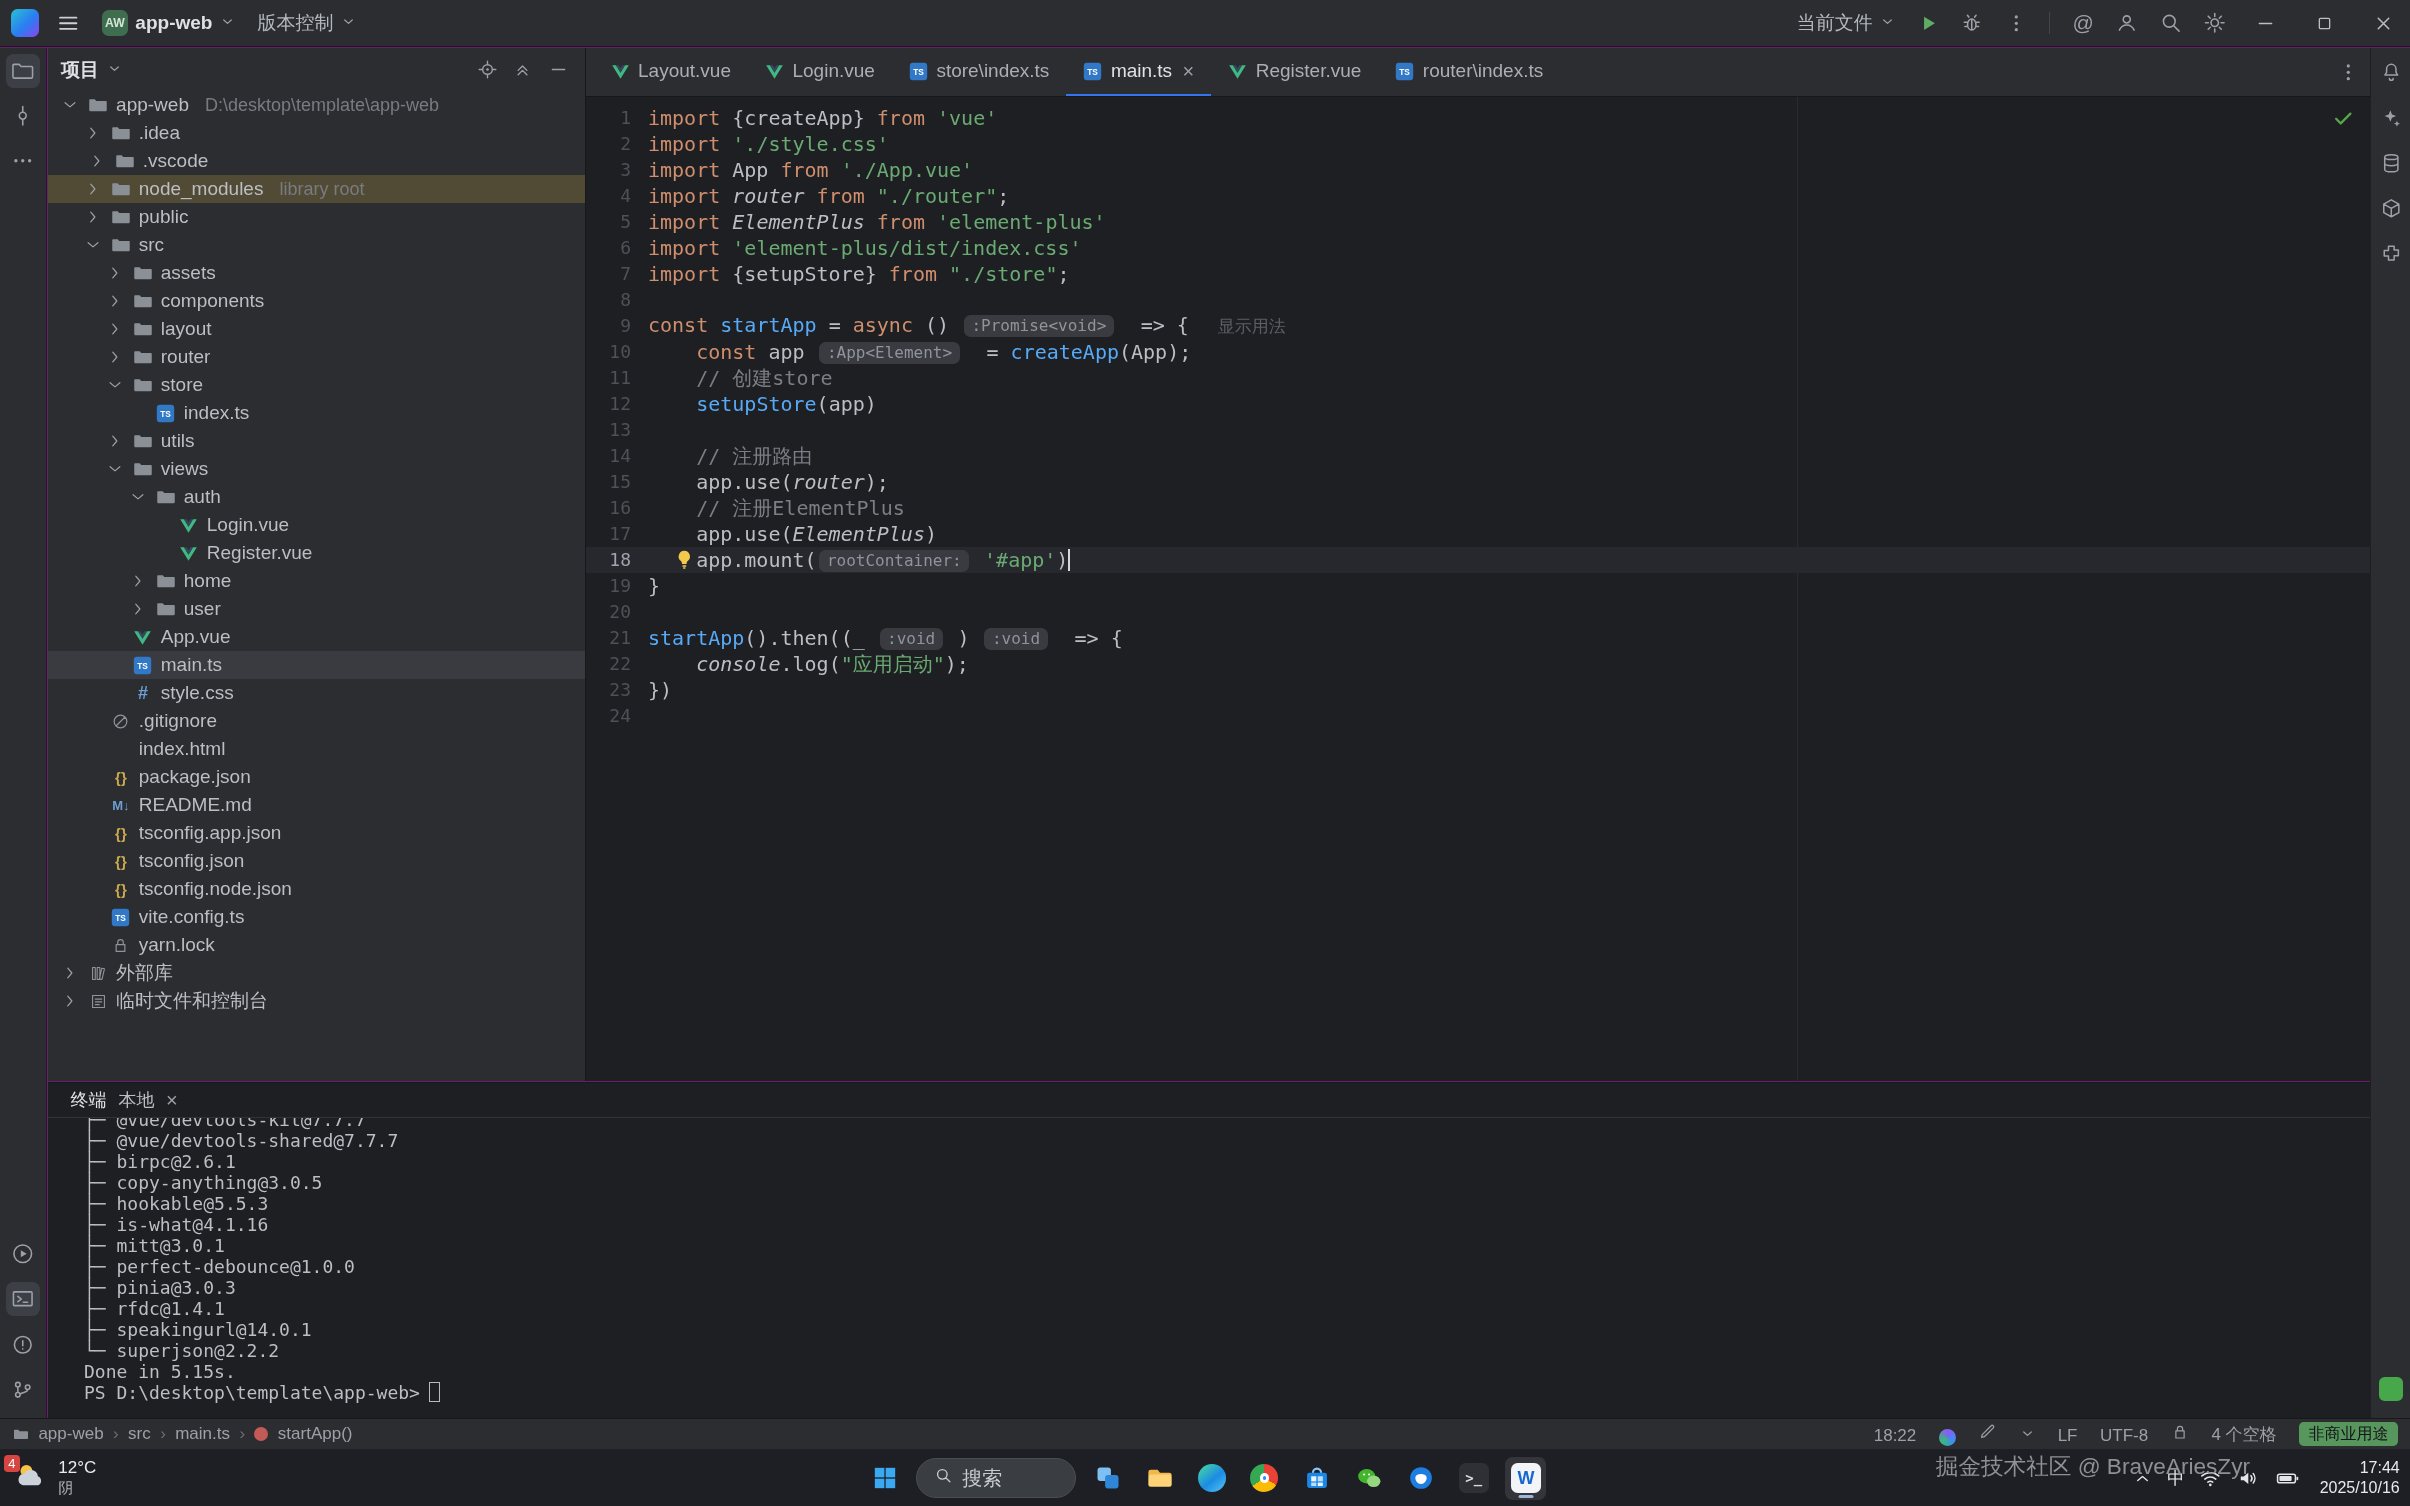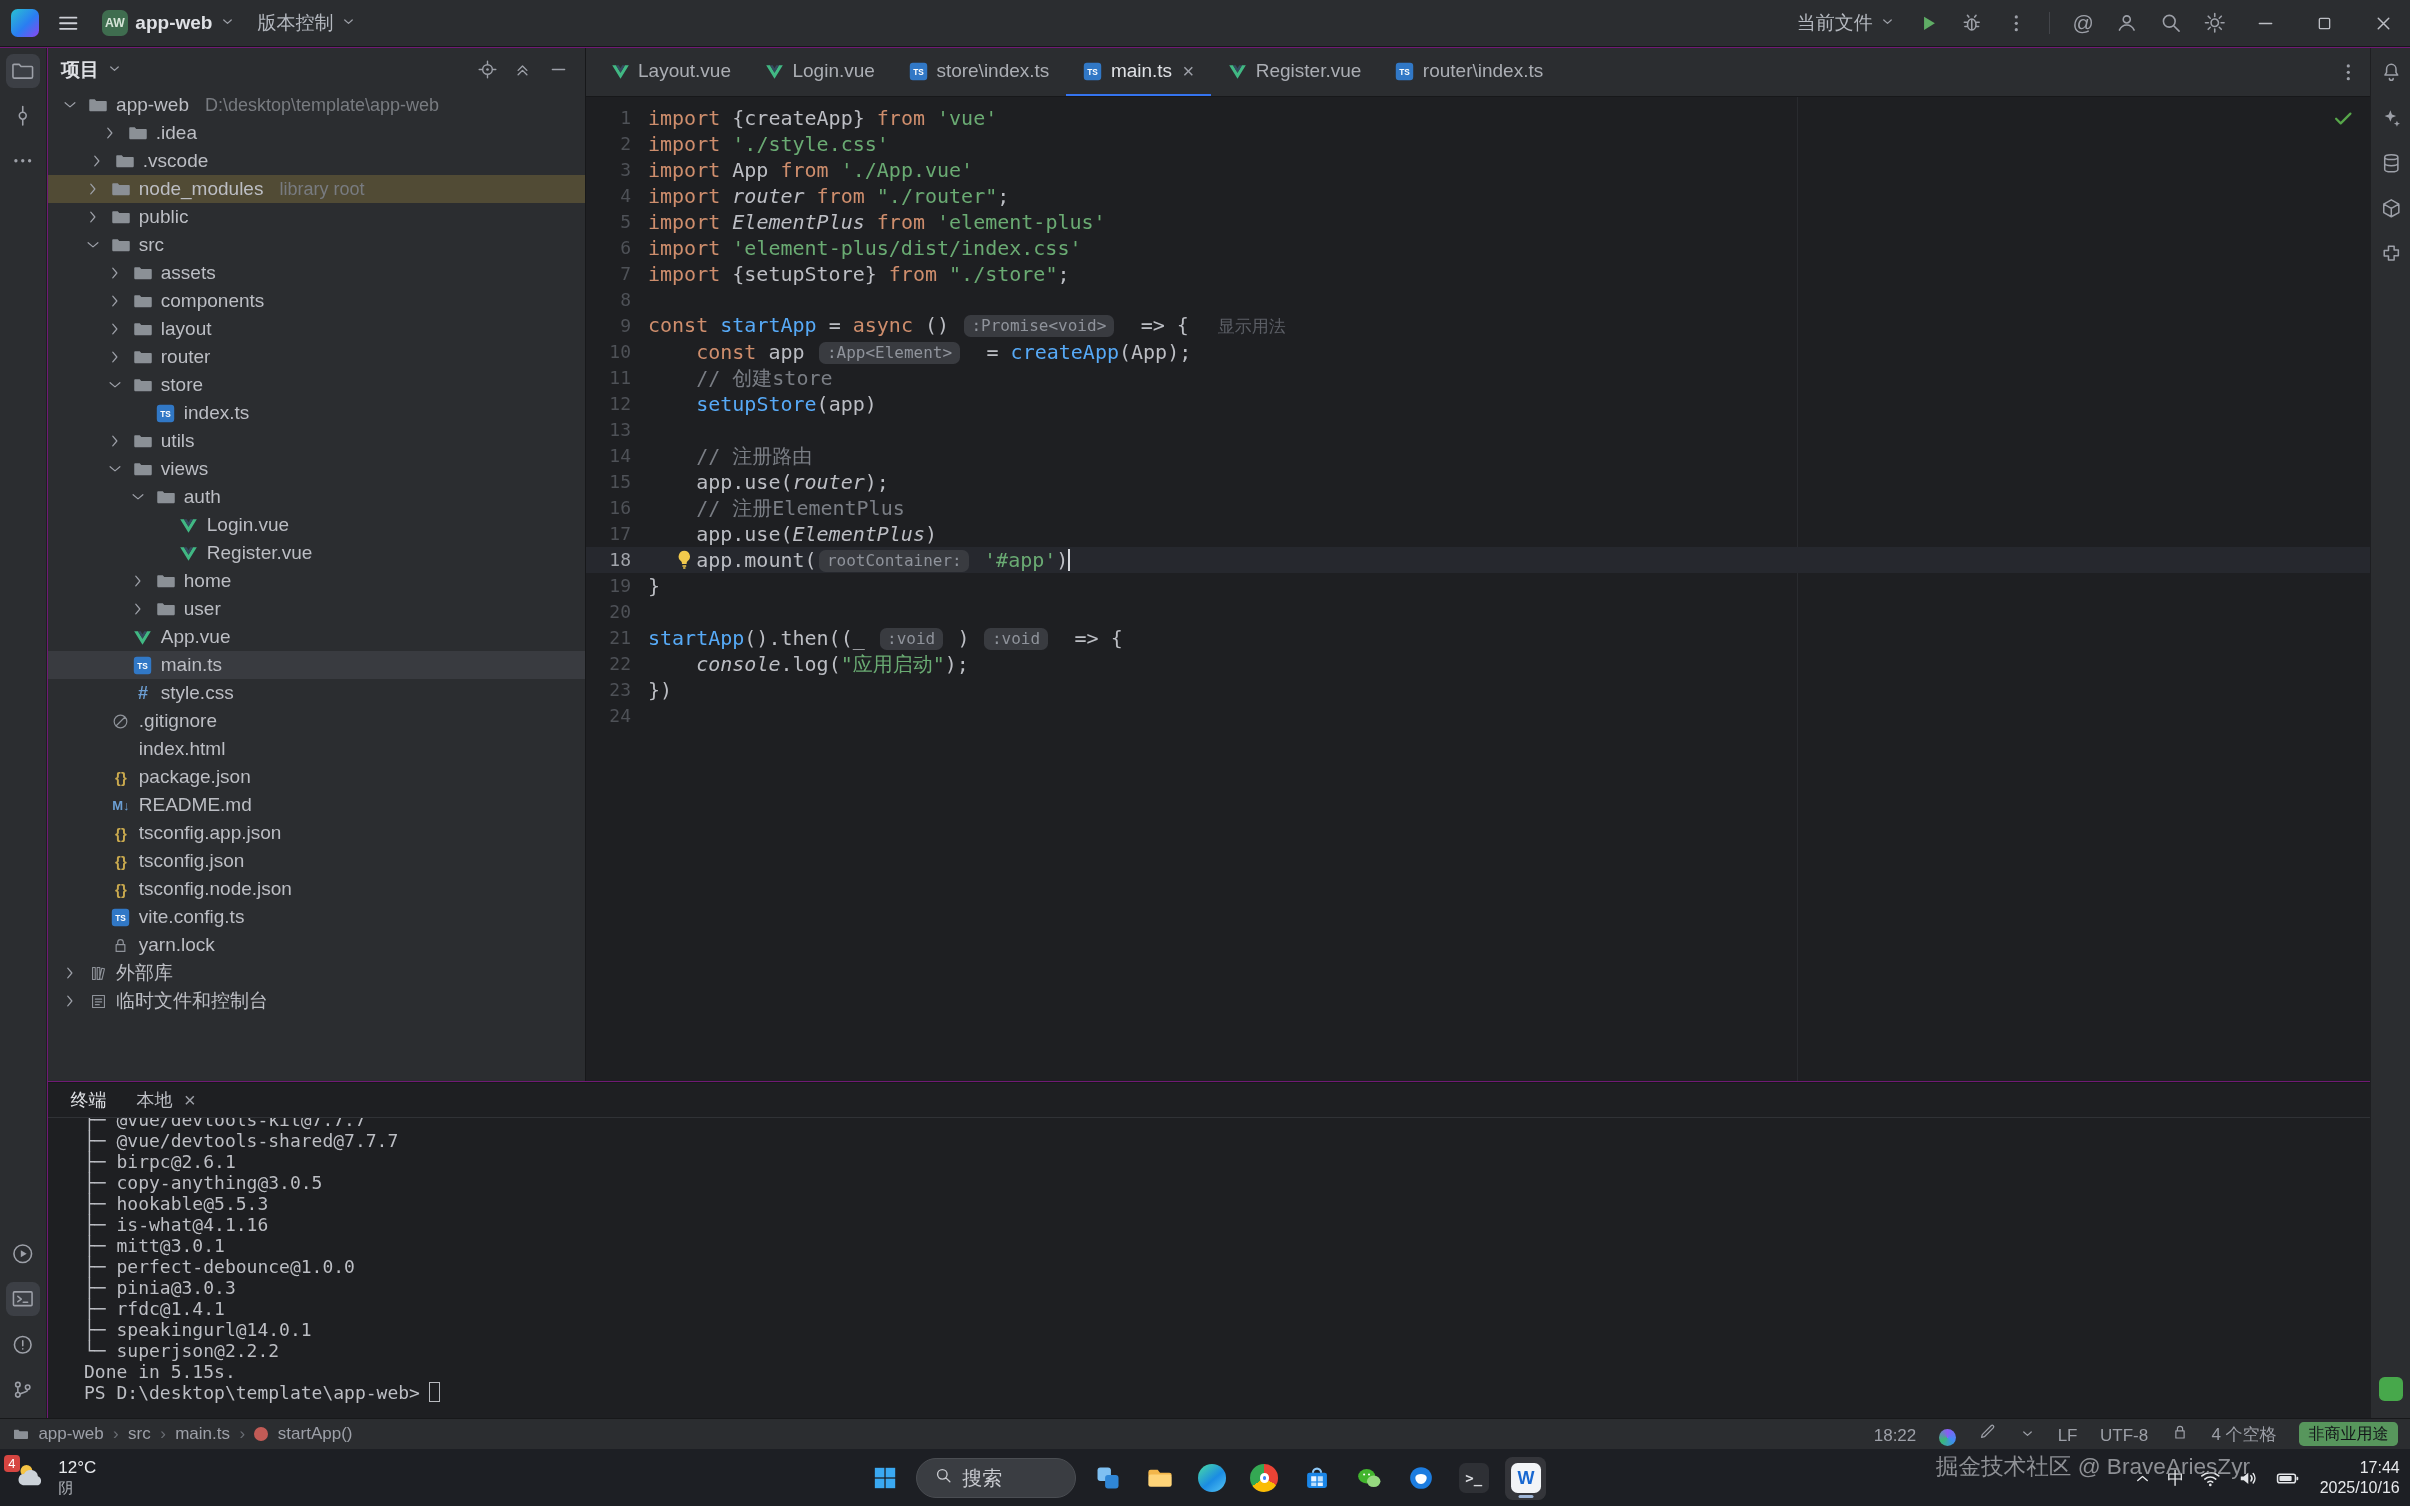--- a/index.html
+++ b/index.html
@@ -67,21 +67,21 @@
   .tk-kw{color:#cf8e6d}.tk-str{color:#6aab73}.tk-cm{color:#7a7e85}.tk-fn{color:#57aaf7}
   .tk-def{color:#bcbec4}.tk-it{color:#bcbec4;font-style:italic}
   .tk-inlay{display:inline-block;background:#393b40;color:#8f939b;border-radius:6.6px;padding:0 7.5px;
     font-size:16px;line-height:22.6px;vertical-align:0.9px;margin:0 2.8px}
   .tk-hint{color:#5c5f66;font-size:17px;margin-left:17px;font-family:"Liberation Sans",sans-serif}
   .caret{display:inline-block;width:1.9px;height:22.6px;background:#d6d8dd;vertical-align:-4.7px}
   .bulb{position:absolute;left:87px;top:1.9px}
 
   
   .terminal{position:absolute;left:48px;right:41px;bottom:89px;height:336px;background:#1e1f22}
-  .termbar{height:36px;display:flex;align-items:center;gap:30px;padding:0 22.6px;
+  .termbar{height:36px;display:flex;align-items:center;gap:12px;padding:0 22.6px;
     border-top:0.9px solid #17181a;border-bottom:0.9px solid #303236}
   .termtitle{color:#dfe1e5;font-size:18px}
   .termtab{display:flex;align-items:center;gap:9.4px;color:#bcbec4;font-size:18px}
   .termbody{height:298px;overflow:hidden;padding-left:36px;
     font-family:"DejaVu Sans Mono",monospace;font-size:18px;line-height:21px;color:#bcbec4}
   #termlines{margin-top:-9.4px}
   .tline{white-space:pre}
   .tcursor{display:inline-block;width:10.4px;height:20px;border:1.4px solid #b8babf;margin-left:9.4px;vertical-align:-3.8px}
 
   
@@ -291,21 +291,21 @@
             </svg>
           </span>
           <span class="fico">
             <svg xmlns="http://www.w3.org/2000/svg" viewBox="0 0 24 24" width="20" height="20">
               <path d="M2.5 5h5.6l1.8 2.2h11.6c.6 0 1 .4 1 1V18c0 .9-.7 1.6-1.6 1.6H3.1c-.9 0-1.6-.7-1.6-1.6V6c0-.6.4-1 1-1z" fill="#8b9096"></path>
             </svg>
           </span>
           <span class="tlab">app-web</span>
           <span class="textra">D:\desktop\template\app-web</span>
         </div>
-        <div class="trow" style="padding-left: 51px;">
+        <div class="trow" style="padding-left: 34px;">
           <span class="chev">
             <svg xmlns="http://www.w3.org/2000/svg" viewBox="0 0 24 24" width="18" height="18">
               <path d="M9 5.5l5.5 6.5L9 18.5" fill="none" stroke="#9da0a8" stroke-width="1.6" stroke-linecap="round" stroke-linejoin="round"></path>
             </svg>
           </span>
           <span class="fico">
             <svg xmlns="http://www.w3.org/2000/svg" viewBox="0 0 24 24" width="20" height="20">
               <path d="M2.5 5h5.6l1.8 2.2h11.6c.6 0 1 .4 1 1V18c0 .9-.7 1.6-1.6 1.6H3.1c-.9 0-1.6-.7-1.6-1.6V6c0-.6.4-1 1-1z" fill="#8b9096"></path>
             </svg>
           </span>

